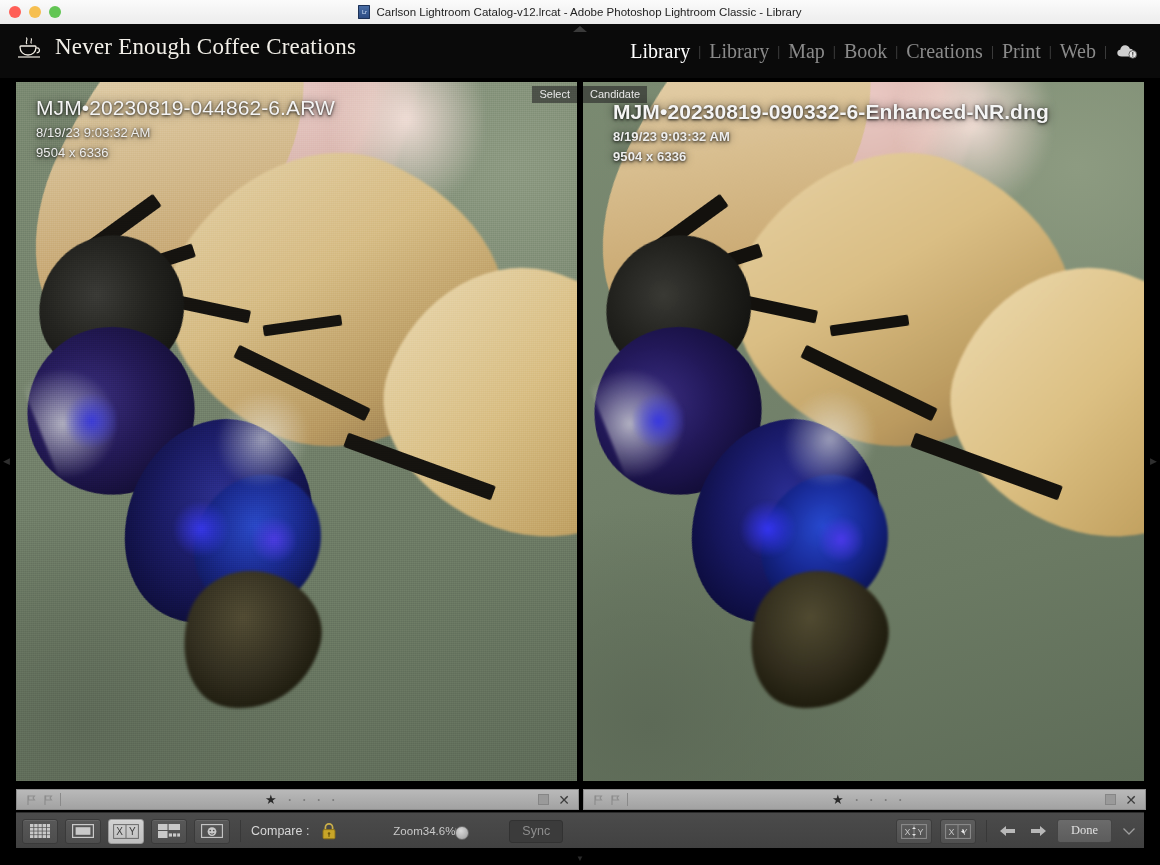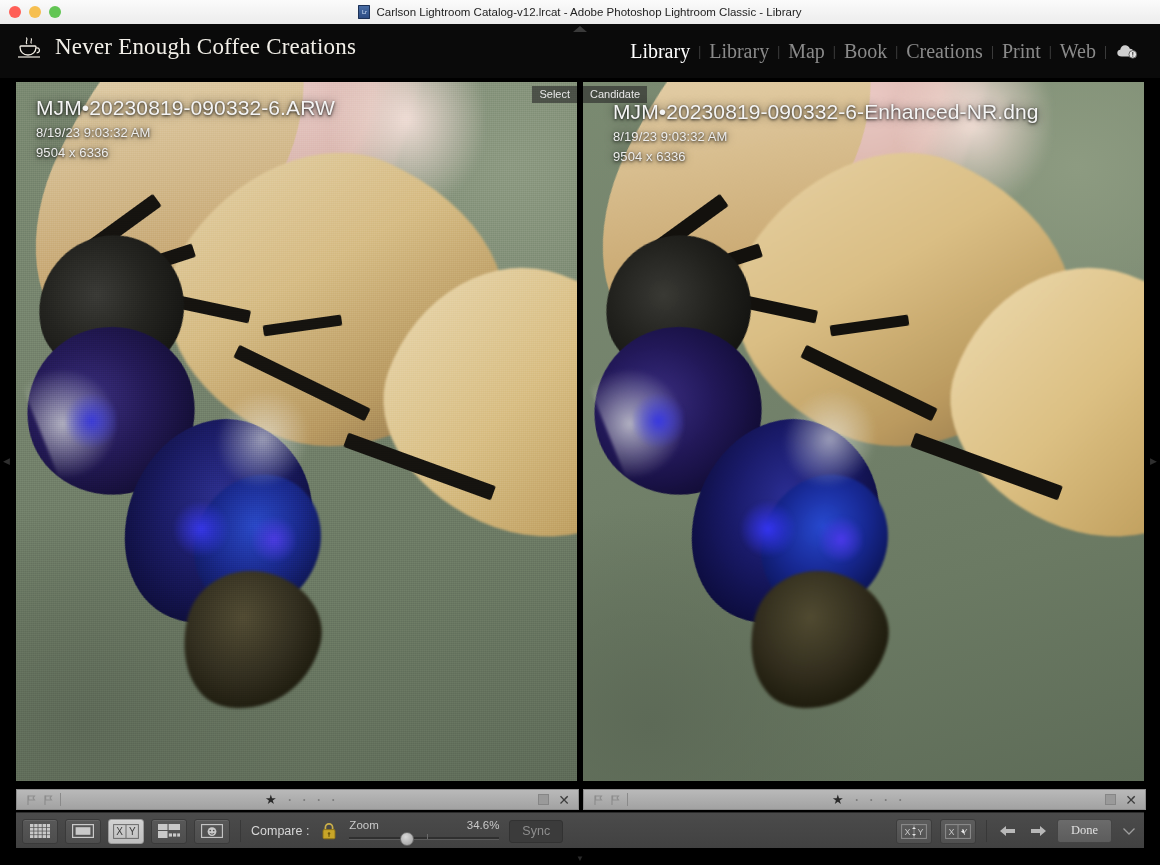--- a/index.html
+++ b/index.html
@@ -117,21 +117,21 @@
   .pane-right .photo{filter:saturate(1.04) contrast(1.02);}
 
   
   .ov{position:absolute;left:20px;top:14px;pointer-events:none;}
   .ov-name{font-size:21px;color:#f4f4f4;text-shadow:0 1px 3px rgba(0,0,0,.85),0 0 10px rgba(0,0,0,.6);white-space:nowrap;letter-spacing:.1px;}
   .ov-sub{font-size:13px;color:#eeeeee;text-shadow:0 1px 3px rgba(0,0,0,.85),0 0 8px rgba(0,0,0,.6);margin-top:5px;letter-spacing:.1px;}
   .badge{position:absolute;top:4px;background:rgba(40,40,40,.62);color:#e8e8e8;
     font-size:11px;padding:2px 7px 3px 7px;white-space:nowrap;}
   .badge-select{right:0;}
   .badge-candidate{left:0;}
-  .ov-right{left:30px;top:18px;}
+  .ov-right{left:30px;top:18px;font-weight:bold;}
 
   
   .ratingbar{position:absolute;height:19px;top:789px;
     background:linear-gradient(#b9b9b9,#a2a2a2);border:1px solid #8d8d8d;
     display:flex;align-items:center;}
   .rb-left{left:16px;width:561px;}
   .rb-right{left:583px;width:561px;}
   .rb-flags{display:flex;align-items:center;gap:5px;padding:0 6px 0 8px;}
   .rb-div{width:1px;height:13px;background:#8a8a8a;}
   .rb-stars{flex:1;display:flex;align-items:center;justify-content:center;gap:12px;}
@@ -143,21 +143,21 @@
 
   
   .toolbar{position:absolute;left:16px;top:812px;width:1128px;height:36px;
     background:linear-gradient(#4b4b4b,#414141);border-top:1px solid #2b2b2b;display:flex;align-items:center;}
   .tb-left{display:flex;align-items:center;gap:7px;padding-left:6px;}
   .vbtn{width:34px;height:23px;border-radius:3px;background:linear-gradient(#585858,#4d4d4d);
     border:1px solid #3a3a3a;display:flex;align-items:center;justify-content:center;box-shadow:inset 0 1px 0 rgba(255,255,255,.08);}
   .vbtn.active{background:linear-gradient(#d2d2d2,#bfbfbf);border-color:#9a9a9a;}
   .tb-sep{width:1px;height:22px;background:#383838;margin:0 10px;}
   .tb-label{font-size:12.5px;color:#d6d6d6;white-space:nowrap;}
-  .zoom-group{display:flex;flex-direction:column;justify-content:center;margin-left:12px;width:150px;}
+  .zoom-group{display:flex;flex-direction:row;justify-content:center;margin-left:12px;width:150px;}
   .zoom-top{display:flex;justify-content:space-between;align-items:baseline;}
   .zoom-word{font-size:11.5px;color:#c9c9c9;}
   .zoom-val{font-size:11.5px;color:#c9c9c9;}
   .slider{position:relative;height:10px;margin-top:2px;}
   .slider-track{position:absolute;left:0;right:0;top:4px;height:2px;background:#2f2f2f;border-bottom:1px solid #5c5c5c;}
   .slider-tick{position:absolute;left:52%;top:1px;width:1px;height:5px;background:#6b6b6b;}
   .slider-knob{position:absolute;left:34%;top:-1px;width:12px;height:12px;border-radius:50%;
     background:radial-gradient(circle at 40% 32%,#d9d9d9,#9b9b9b);border:1px solid #6a6a6a;}
   .syncbtn{margin-left:10px;padding:3px 12px 4px;border-radius:3px;background:#3b3b3b;border:1px solid #323232;
     color:#8d8d8d;font-size:12.5px;}
@@ -263,21 +263,21 @@
           <div class="w-fuzz2"></div>
           <div class="leg leg6"></div>
           <div class="leg leg4"></div>
           <div class="leg leg5"></div>
           <div class="w-tail"></div>
         </div>
         <div class="noise"></div>
       </div>
       <div class="badge badge-select">Select</div>
       <div class="ov">
-        <div class="ov-name">MJM•20230819-090332-6.ARW</div>
+        <div class="ov-name">MJM•20230819-044862-6.ARW</div>
         <div class="ov-sub">8/19/23 9:03:32 AM</div>
         <div class="ov-sub">9504 x 6336</div>
       </div>
     </div>
 
     <div class="pane-sep"></div>
 
     <div class="pane pane-right">
       <div class="photo">
         <div class="bg"></div>

